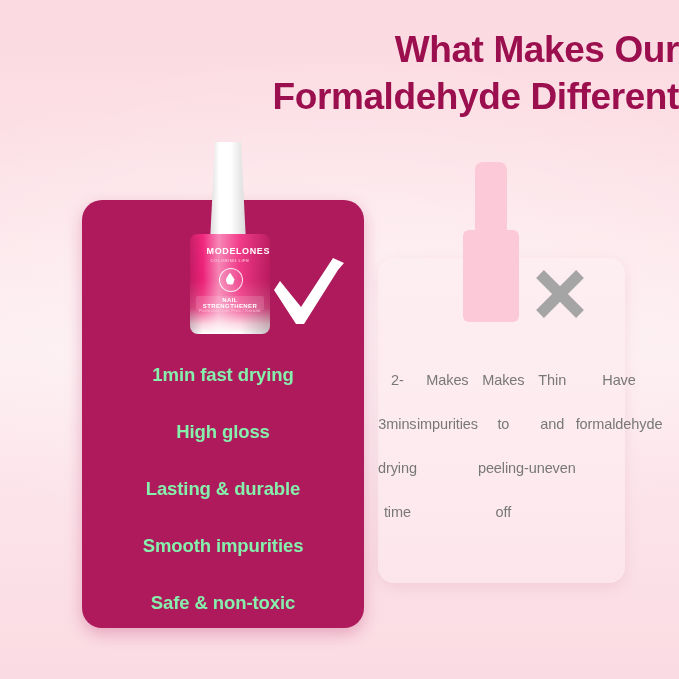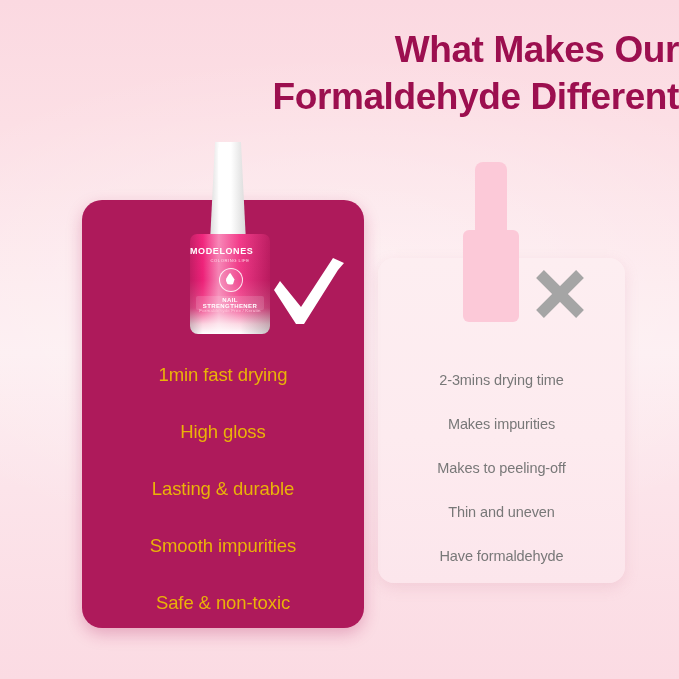--- a/index.html
+++ b/index.html
@@ -74,23 +74,23 @@
     top: 146px;
     width: 282px;
     display: flex;
     flex-direction: column;
     align-items: center;
     gap: 0px;
   }
   .pros-item {
     width: 100%;
     text-align: center;
-    color: #eab308;
+    color: #86efac;
     font-size: 18.5px;
-    font-weight: 400;
+    font-weight: 700;
     letter-spacing: -0.1px;
     line-height: 57px;
     height: 57px;
   }
 
   
   .card-cons {
     position: absolute;
     left: 378px;
     top: 258px;
@@ -102,21 +102,20 @@
     z-index: 2;
   }
 
   .cons-list {
     position: absolute;
     left: 378px;
     top: 358px;
     width: 247px;
     z-index: 4;
     display: flex;
-    flex-direction: column;
     align-items: flex-start;
   }
   .cons-item {
     width: 100%;
     text-align: center;
     color: #787878;
     font-size: 14.5px;
     font-weight: 400;
     letter-spacing: -0.1px;
     line-height: 44px;
@@ -214,21 +213,21 @@
         rgba(255,255,255,0.10) 62%,
         rgba(0,0,0,0.22) 100%),
       linear-gradient(180deg, #f2277e 0%, #ec2178 46%, #f24f92 74%, #fbd3e0 90%, #ffffff 100%);
     overflow: hidden;
   }
   .brand {
     position: absolute;
     left: 0;
     top: 12px;
     width: 80px;
-    text-align: left;
+    text-align: right;
     color: #ffffff;
     font-size: 9px;
     font-weight: 700;
     letter-spacing: 0.6px;
   }
   .brand-sub {
     position: absolute;
     left: 0;
     top: 24px;
     width: 80px;

